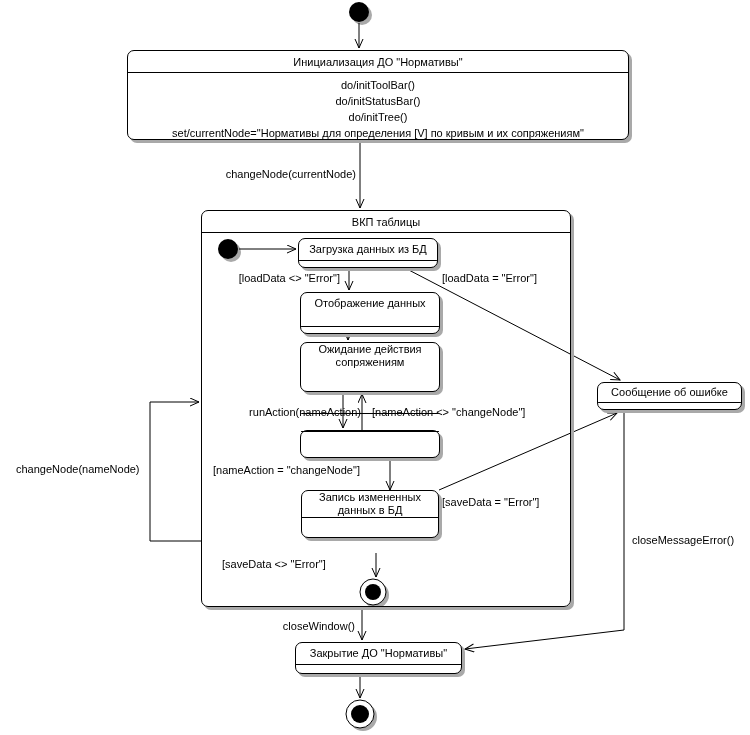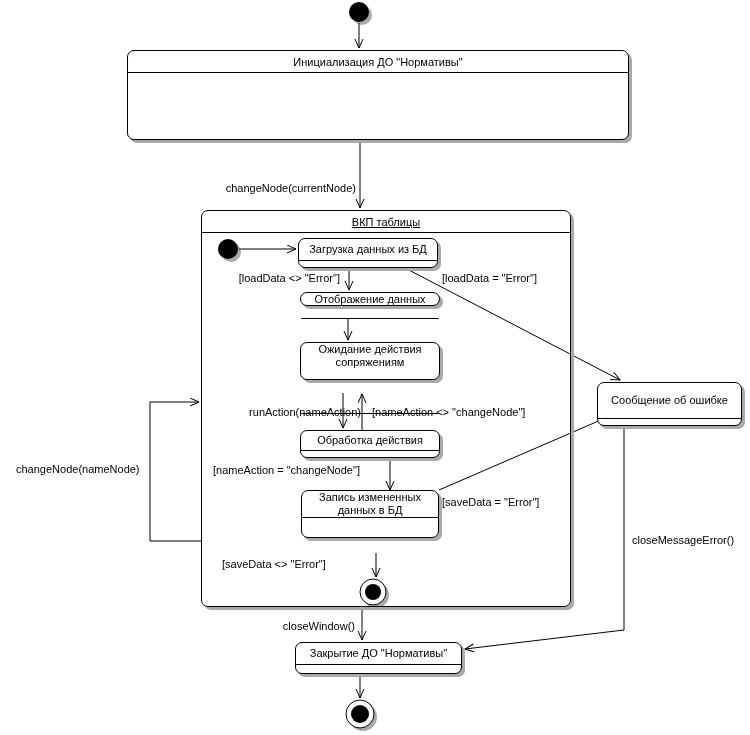--- a/index.html
+++ b/index.html
@@ -82,68 +82,73 @@
 
     <line x1="360" y1="675" x2="360" y2="698" stroke="#000" marker-end="url(#arrow)"></line>
 
     <circle cx="363" cy="717" r="14" fill="#a9a9a9"></circle>
     <circle cx="360" cy="714" r="14" fill="#fff" stroke="#000"></circle>
     <circle cx="360" cy="714" r="9" fill="#000"></circle>
   </svg>
 
   <div class="bigbox init" style="left:127px;top:50px;width:502px;height:90px;">
     <div class="title">Инициализация ДО "Нормативы"</div>
+    <div class="body">
+      <div>do/initToolBar()</div>
+      <div>do/initStatusBar()</div>
+      <div>do/initTree()</div>
+      <div>set/currentNode="Нормативы для определения [V] по кривым и их сопряжениям"</div>
+    </div>
   </div>
 
-  <div class="bigbox composite" style="left:201px;top:210px;width:370px;height:397px;text-decoration:underline;">
+  <div class="bigbox composite" style="left:201px;top:210px;width:370px;height:397px;">
     <div class="title">ВКП таблицы</div>
   </div>
 
   <div class="state" style="left:298px;top:238px;width:140px;height:30px;">
     <div class="state-name">Загрузка данных из БД</div>
     <div class="state-compartment"></div>
   </div>
 
-  <div class="state" style="left:300px;top:292px;width:140px;height:14px;gap:12px;">
+  <div class="state" style="left:300px;top:292px;width:140px;height:42px;gap:12px;">
     <div class="state-name">Отображение данных</div>
     <div class="state-compartment"></div>
   </div>
 
-  <div class="state" style="left:300px;top:342px;width:140px;height:38px;gap:44px;">
+  <div class="state" style="left:300px;top:342px;width:140px;height:50px;gap:44px;">
     <div class="state-name">
       <span>Ожидание действия</span>
       <span>сопряжениям</span>
     </div>
     <div class="state-compartment mid"></div>
   </div>
 
   <div class="state" style="left:300px;top:430px;width:140px;height:28px;">
-    <div class="state-name">Обработка действия</div>
     <div class="state-compartment"></div>
   </div>
 
   <div class="state" style="left:301px;top:490px;width:138px;height:48px;">
     <div class="state-name">
       <span>Запись измененных</span>
       <span>данных в БД</span>
     </div>
     <div class="state-compartment tall"></div>
   </div>
 
-  <div class="state" style="left:597px;top:382px;width:145px;height:44px;">
+  <div class="state" style="left:597px;top:382px;width:145px;height:28px;">
     <div class="state-name">Сообщение об ошибке</div>
     <div class="state-compartment"></div>
   </div>
 
   <div class="state" style="left:295px;top:642px;width:167px;height:32px;">
     <div class="state-name">Закрытие ДО "Нормативы"</div>
     <div class="state-compartment mid"></div>
   </div>
 
-  <div class="edge-label" style="right:394px;top:182px;margin-left:20px;">changeNode(currentNode)</div>
+  <div class="edge-label" style="right:394px;top:168px;margin-left:20px;">changeNode(currentNode)</div>
   <div class="edge-label" style="right:410px;top:272px;">[loadData &lt;&gt; "Error"]</div>
   <div class="edge-label" style="left:442px;top:272px;">[loadData = "Error"]</div>
   <div class="edge-label" style="right:389px;top:406px;">runAction(nameAction)</div>
   <div class="edge-label" style="left:372px;top:406px;">[nameAction &lt;&gt; "changeNode"]</div>
   <div class="edge-label" style="left:213px;top:464px;">[nameAction = "changeNode"]</div>
   <div class="edge-label" style="left:442px;top:496px;">[saveData = "Error"]</div>
   <div class="edge-label" style="left:222px;top:558px;">[saveData &lt;&gt; "Error"]</div>
   <div class="edge-label" style="left:16px;top:463px;">changeNode(nameNode)</div>
   <div class="edge-label" style="right:395px;top:620px;">closeWindow()</div>
   <div class="edge-label" style="left:632px;top:534px;">closeMessageError()</div>

